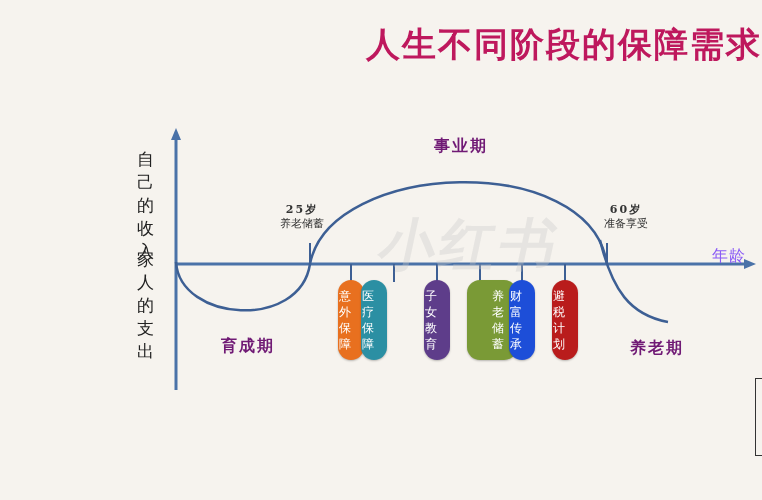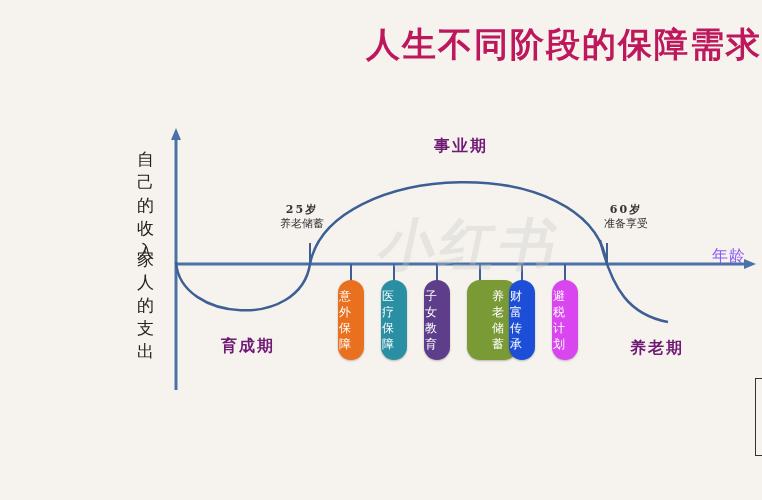--- a/index.html
+++ b/index.html
@@ -91,29 +91,29 @@
 
 <div class="stage stage-career">事业期</div>
 <div class="stage stage-growth">育成期</div>
 <div class="stage stage-retire">养老期</div>
 
 <div class="xlabel">年龄</div>
 
 <div class="pill" style="left:338px;background:#e8701f;">
   <span style="width:14px;word-wrap:break-word;">意外保障</span>
 </div>
-<div class="pill" style="left:381px;background:#2b8fa3;">
+<div class="pill" style="left:361px;background:#2b8fa3;">
   <span style="width:14px;word-wrap:break-word;">医疗保障</span>
 </div>
 <div class="pill" style="left:424px;background:#5e3d8a;">
   <span style="width:14px;word-wrap:break-word;">子女教育</span>
 </div>
 <div class="pill" style="left:467px;background:#7a9a36;padding-left:24px;">
   <span style="width:14px;word-wrap:break-word;">养老储蓄</span>
 </div>
 <div class="pill" style="left:509px;background:#1d4ed8;">
   <span style="width:14px;word-wrap:break-word;">财富传承</span>
 </div>
-<div class="pill" style="left:552px;background:#d946ef;">
+<div class="pill" style="left:552px;background:#b91c1c;">
   <span style="width:14px;word-wrap:break-word;">避税计划</span>
 </div>
 
 <div class="corner-mark"></div>
 
 </body></html>

